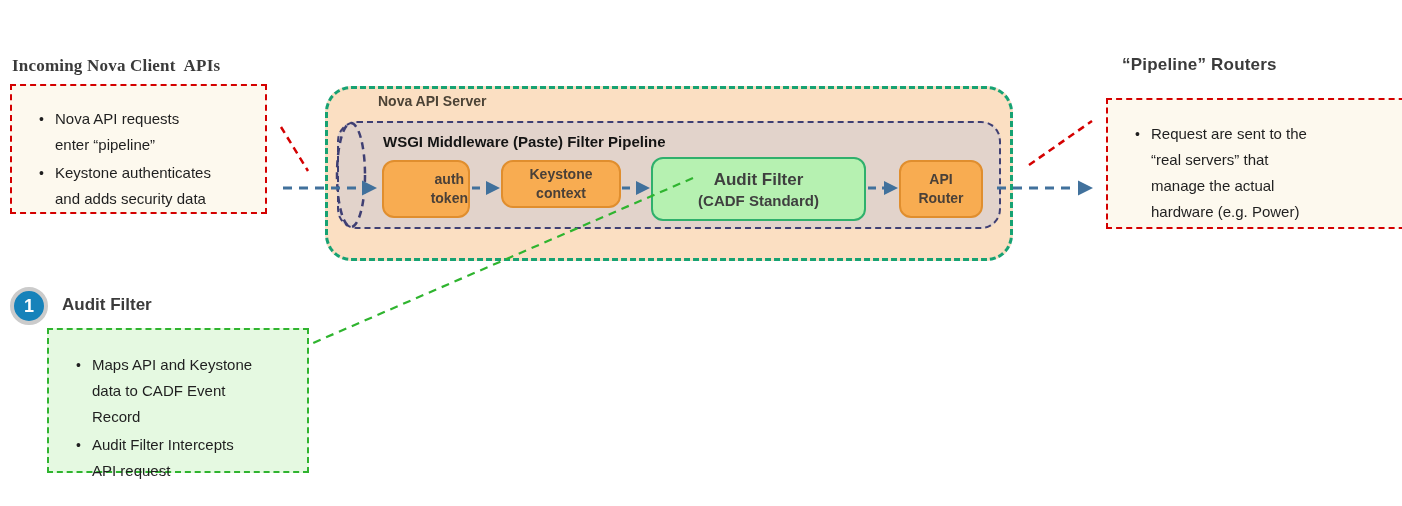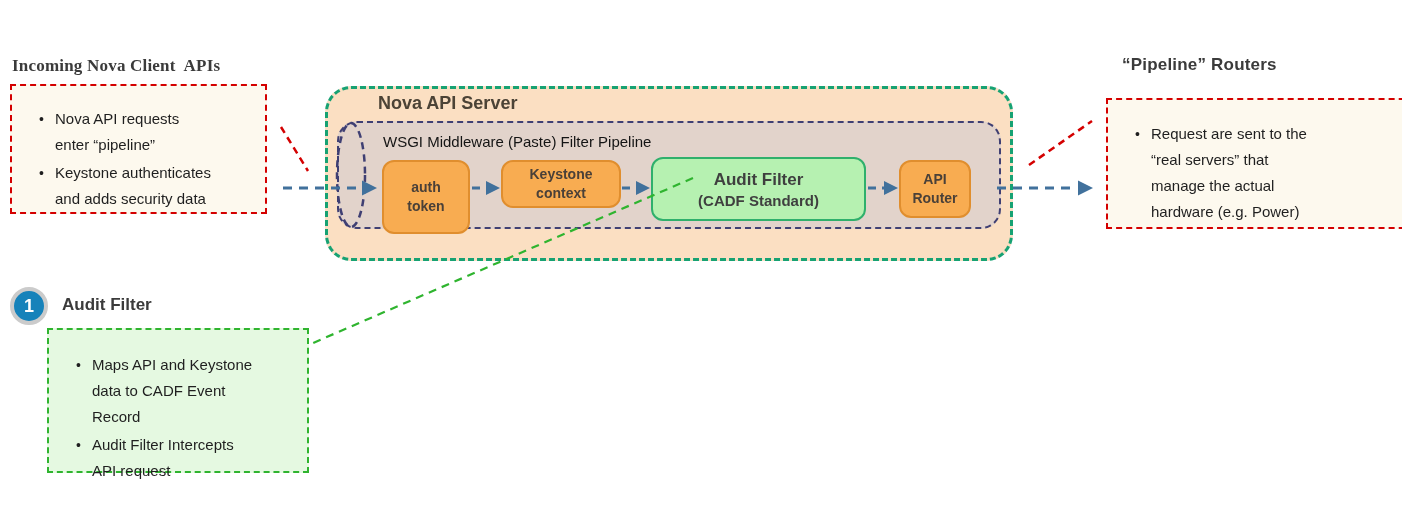--- a/index.html
+++ b/index.html
@@ -21,48 +21,48 @@
   ul.bullets { list-style:none; margin:8px; padding:0; font-size:15px; color:#1f1f1f; line-height:26px; }
   ul.bullets li { position:relative; padding-left:21px; white-space:pre-wrap; margin-bottom:2px; }
   ul.bullets li::before { content:"\2022"; position:absolute; left:5px; top:0; font-size:14px; color:#1f1f1f; }
   .pad { padding:12px 8px 8px 14px; }
   
   .nova-box {
     position:absolute; left:325px; top:86px; width:688px; height:175px;
     background:#fbdfc2; border:3px dashed #17a273; border-radius:26px; box-sizing:border-box;
   }
   .nova-title {
-    position:absolute; left:378px; top:93px; font-size:18px; font-weight:bold; color:#4c4336;
+    position:absolute; left:378px; top:93px; font-size:14px; font-weight:bold; color:#4c4336;
   }
   .pipeline-box {
     position:absolute; left:337px; top:121px; width:664px; height:108px;
     background:#e2d3cb; border:2.5px dashed #3f3f73; border-radius:20px; box-sizing:border-box;
   }
   .pipeline-label {
-    position:absolute; left:383px; top:133px; font-size:15px; font-weight:400; color:#141414;
+    position:absolute; left:383px; top:133px; font-size:15px; font-weight:700; color:#141414;
   }
   
   .stage {
     position:absolute; box-sizing:border-box; border-radius:12px;
     display:flex; flex-direction:column; align-items:center; justify-content:center;
     text-align:center; white-space:pre-line;
   }
   .stage.orange {
     background:#f8ac51; border:2px solid #e08e2e; color:#4a4038;
     font-size:14px; font-weight:bold; line-height:19px;
   }
   .stage.green {
     background:#b6f1b1; border:2px solid #2fb06c; color:#3f3f3f;
   }
   .stage.green .main { font-size:17px; font-weight:bold; line-height:22px; }
   .stage.green .sub  { font-size:15px; font-weight:bold; line-height:19px; }
-  #stage-auth     { left:382px; top:160px; width:88px;  height:74px; }
+  #stage-auth     { left:382px; top:160px; width:88px;  height:58px;align-items:flex-end; }
   #stage-keystone { left:501px; top:160px; width:120px; height:48px; }
   #stage-audit    { left:651px; top:157px; width:215px; height:64px; }
-  #stage-router   { left:899px; top:160px; width:72px;  height:58px; }
+  #stage-router   { left:899px; top:160px; width:84px;  height:58px; }
   
   .badge {
     position:absolute; left:10px; top:287px; width:30px; height:30px; border-radius:50%;
     background:#1682ba; border:4px solid #cbcbcb; color:#ffffff;
     font-size:18px; font-weight:bold; display:flex; align-items:center; justify-content:center;
   }
   .callout-title { position:absolute; left:62px; top:295px; font-size:17px; font-weight:bold; color:#3b3b3b; }
   
   svg.overlay { position:absolute; left:0; top:0; z-index:5; pointer-events:none; }
 </style>

